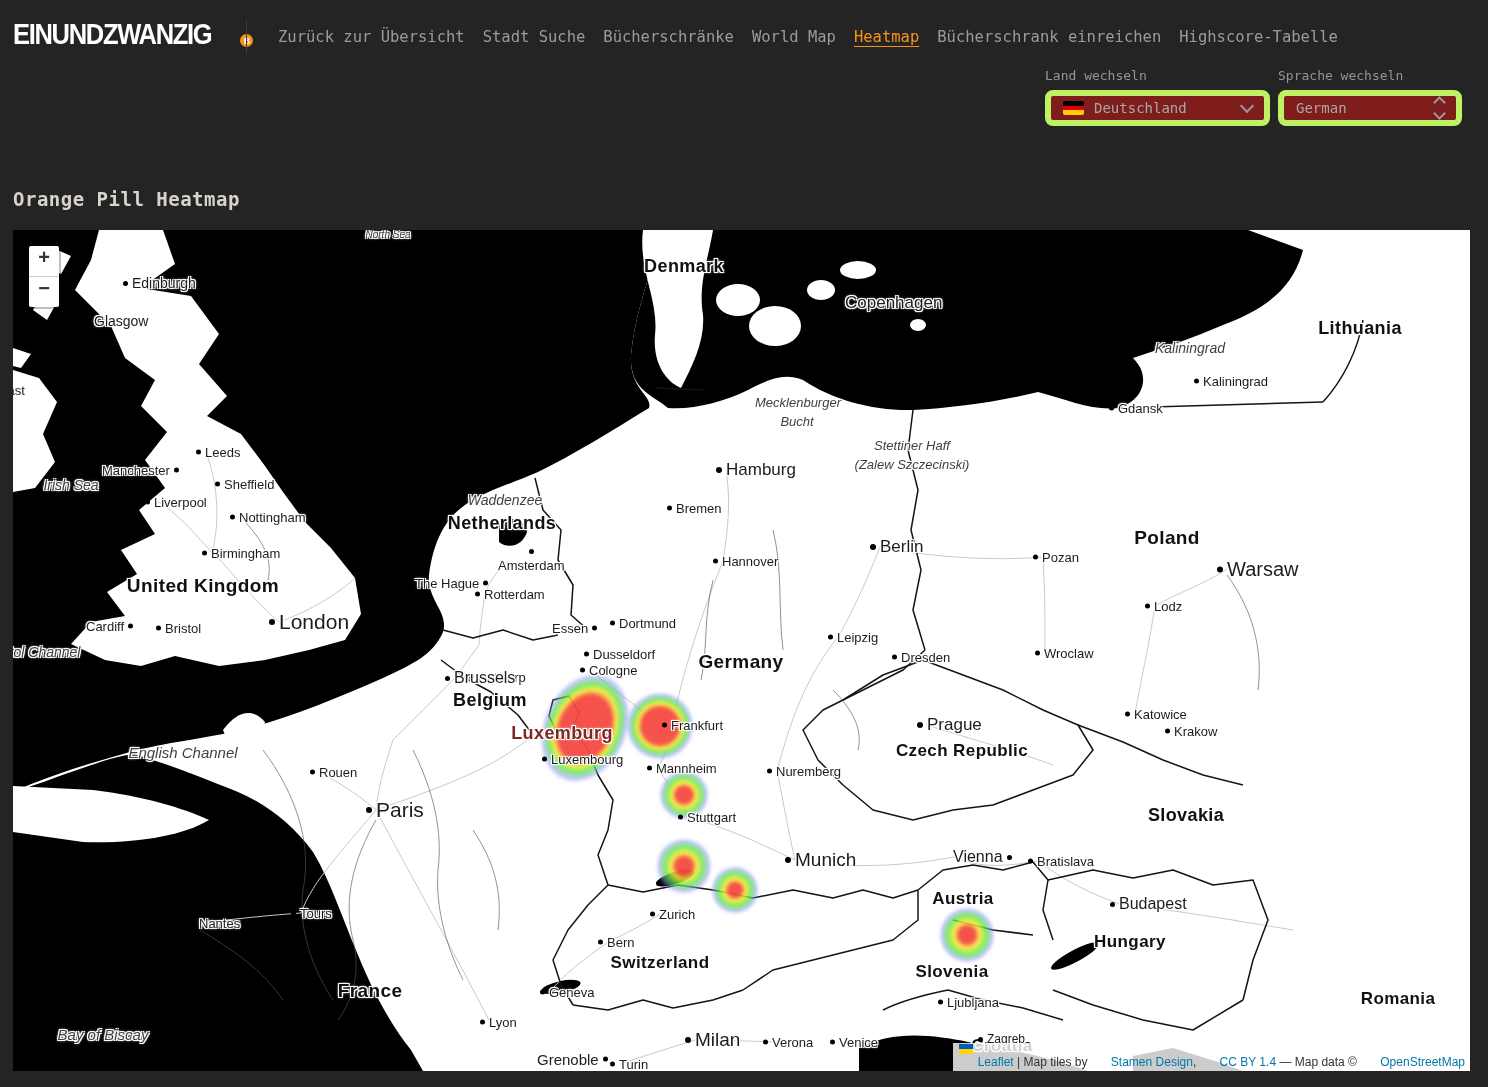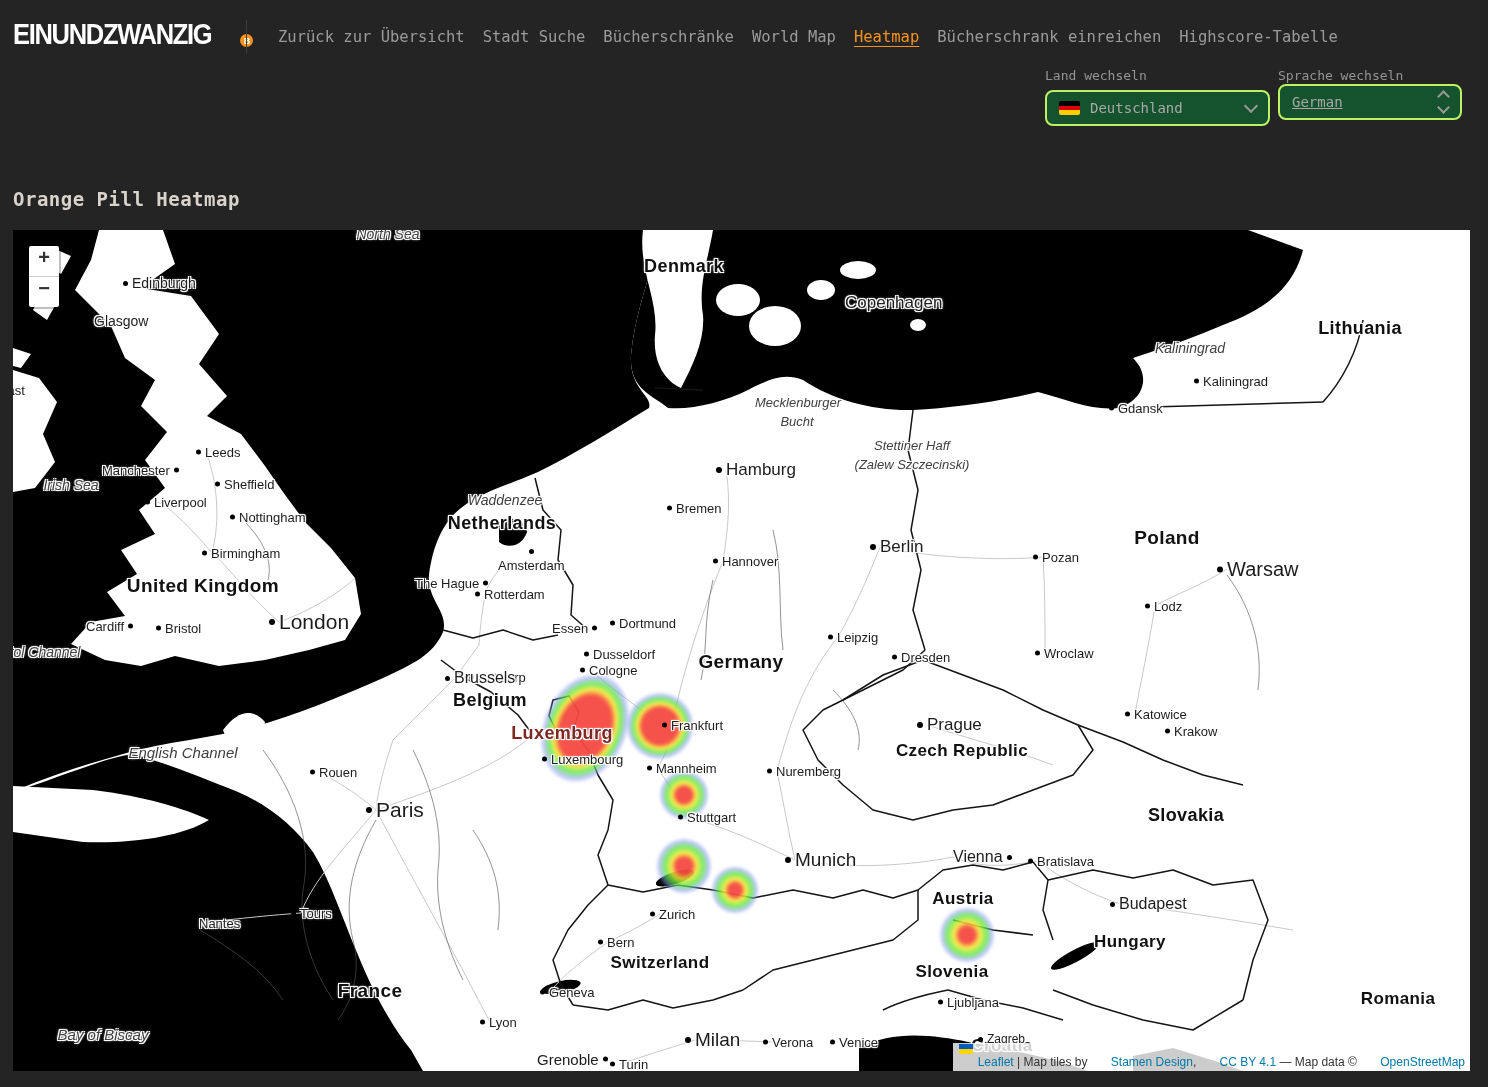--- a/index.html
+++ b/index.html
@@ -11,21 +11,21 @@
              font-size:29px;letter-spacing:-1.5px;transform:scaleX(.88);transform-origin:left top;line-height:1;}
   .logo-badge{width:13px;height:13px;border-radius:50%;background:#f7931a;color:#fff;
               font-size:9px;font-weight:bold;display:flex;align-items:center;justify-content:center;
               margin:14px 0 0 2px;font-family:"Liberation Sans",sans-serif;}
   .nav-divider{position:absolute;left:246px;top:20px;width:1px;height:34px;background:#3d3d3d;}
   nav{position:absolute;left:278px;top:28px;display:flex;gap:18px;font-size:15.5px;white-space:nowrap;}
   nav a{color:#9b9b9b;text-decoration:none;}
   nav a.active{color:#f7931a;text-decoration:underline;text-underline-offset:4px;}
   
   .ctl-label{position:absolute;font-size:13px;color:#949494;}
-  .select{position:absolute;height:36px;background:#14532d;border:2px solid #bef264;border-radius:8px;
+  .select{position:absolute;height:36px;background:#7f1d1d;border:6px solid #bef264;border-radius:8px;
           display:flex;align-items:center;padding:0 12px;box-sizing:border-box;color:#a8a8a8;
           font-size:14px;cursor:pointer;}
   .flag-de{width:21px;height:14px;margin-right:10px;display:flex;flex-direction:column;border-radius:2px;overflow:hidden;flex:0 0 auto;}
   .flag-de i{flex:1;}
   .chev-down{width:8px;height:8px;border-left:2px solid #9a9a9a;border-bottom:2px solid #9a9a9a;
              transform:rotate(-45deg);margin-left:auto;margin-top:-4px;}
   .chev-dual{margin-left:auto;display:flex;flex-direction:column;gap:2px;align-items:center;}
   .chev-dual i{width:7px;height:7px;border-left:2px solid #9a9a9a;border-bottom:2px solid #9a9a9a;display:block;}
   .chev-dual i.up{transform:rotate(135deg);margin-top:3px;}
   .chev-dual i.dn{transform:rotate(-45deg);margin-bottom:3px;}
@@ -77,21 +77,21 @@
 <div class="select" style="left:1045px;top:90px;width:225px;">
   <span class="flag-de">
       <i style="background:#000"></i>
       <i style="background:#dd0000"></i>
       <i style="background:#ffce00"></i>
     </span>
   <span>Deutschland</span>
   <span class="chev-down"></span>
 </div>
 <div class="ctl-label" style="left:1278px;top:68px;">Sprache wechseln</div>
-<div class="select" style="left:1278px;top:84px;width:184px;text-decoration:underline;">
+<div class="select" style="left:1278px;top:90px;width:184px;">
   <span>German</span>
   <span class="chev-dual">
       <i class="up"></i>
       <i class="dn"></i>
     </span>
 </div>
 
 <h1>Orange Pill Heatmap</h1>
 
 <div id="map">
@@ -219,21 +219,21 @@
       <div class="mlabel region" style="left: 1173px; top: 585px; font-size: 18px;">Slovakia</div>
       <div class="mlabel region" style="left: 950px; top: 669px; font-size: 17px;">Austria</div>
       <div class="mlabel region" style="left: 1117px; top: 712px; font-size: 17px;">Hungary</div>
       <div class="mlabel region" style="left: 939px; top: 742px; font-size: 17px;">Slovenia</div>
       <div class="mlabel region" style="left: 989px; top: 816px; font-size: 17px;">Croatia</div>
       <div class="mlabel region" style="left: 1385px; top: 769px; font-size: 17px;">Romania</div>
       <div class="mlabel region" style="left: 647px; top: 733px; font-size: 17px;">Switzerland</div>
       <div class="mlabel region" style="left: 357px; top: 761px; font-size: 19px;">France</div>
       <div class="mlabel region" style="left: 1347px; top: 98px; font-size: 18px;">Lithuania</div>
       <div class="mlabel region" style="left: 549px; top: 503px; font-size: 18px; color: rgb(125, 40, 34);">Luxemburg</div>
-      <div class="mlabel water" style="left: 375px; top: 4px; font-size: 14px;">North Sea</div>
+      <div class="mlabel water" style="left: 375px; top: 4px; font-size: 10px;">North Sea</div>
       <div class="mlabel water" style="left: 58px; top: 255px; font-size: 14px;">Irish Sea</div>
       <div class="mlabel water" style="left: 170px; top: 522px; font-size: 15px;">English Channel</div>
       <div class="mlabel water" style="left: 20px; top: 422px; font-size: 14px;">Bristol Channel</div>
       <div class="mlabel water" style="left: 90px; top: 804px; font-size: 15px;">Bay of Biscay</div>
       <div class="mlabel water" style="left: 492px; top: 270px; font-size: 14px;">Waddenzee</div>
       <div class="mlabel water" style="left: 785px; top: 172px; font-size: 13px;">Mecklenburger</div>
       <div class="mlabel water" style="left: 784px; top: 191px; font-size: 13px;">Bucht</div>
       <div class="mlabel water" style="left: 899px; top: 215px; font-size: 13px;">Stettiner Haff</div>
       <div class="mlabel water" style="left: 899px; top: 234px; font-size: 13px;">(Zalew Szczecinski)</div>
       <div class="mlabel water" style="left: 1177px; top: 118px; font-size: 14px;">Kaliningrad</div>
@@ -481,15 +481,15 @@
       </div>
     </div>
   <div class="zoomctl">
     <a href="#">+</a>
     <a href="#">−</a>
   </div>
   <div class="attrib">
     <span class="ua-flag">
         <i style="background:#005bbb"></i>
         <i style="background:#ffd500"></i>
-      </span><span id="attr-line"><a href="#">Leaflet</a> | Map tiles by <a href="#">Stamen Design</a>, <a href="#">CC BY 4.1</a> — Map data © <a href="#">OpenStreetMap</a></span>
+      </span><span id="attr-line"><a href="#">Leaflet</a> | Map tiles by <a href="#">Stamen Design</a>, <a href="#">CC BY 1.4</a> — Map data © <a href="#">OpenStreetMap</a></span>
   </div>
 </div>
 
 </body></html>

